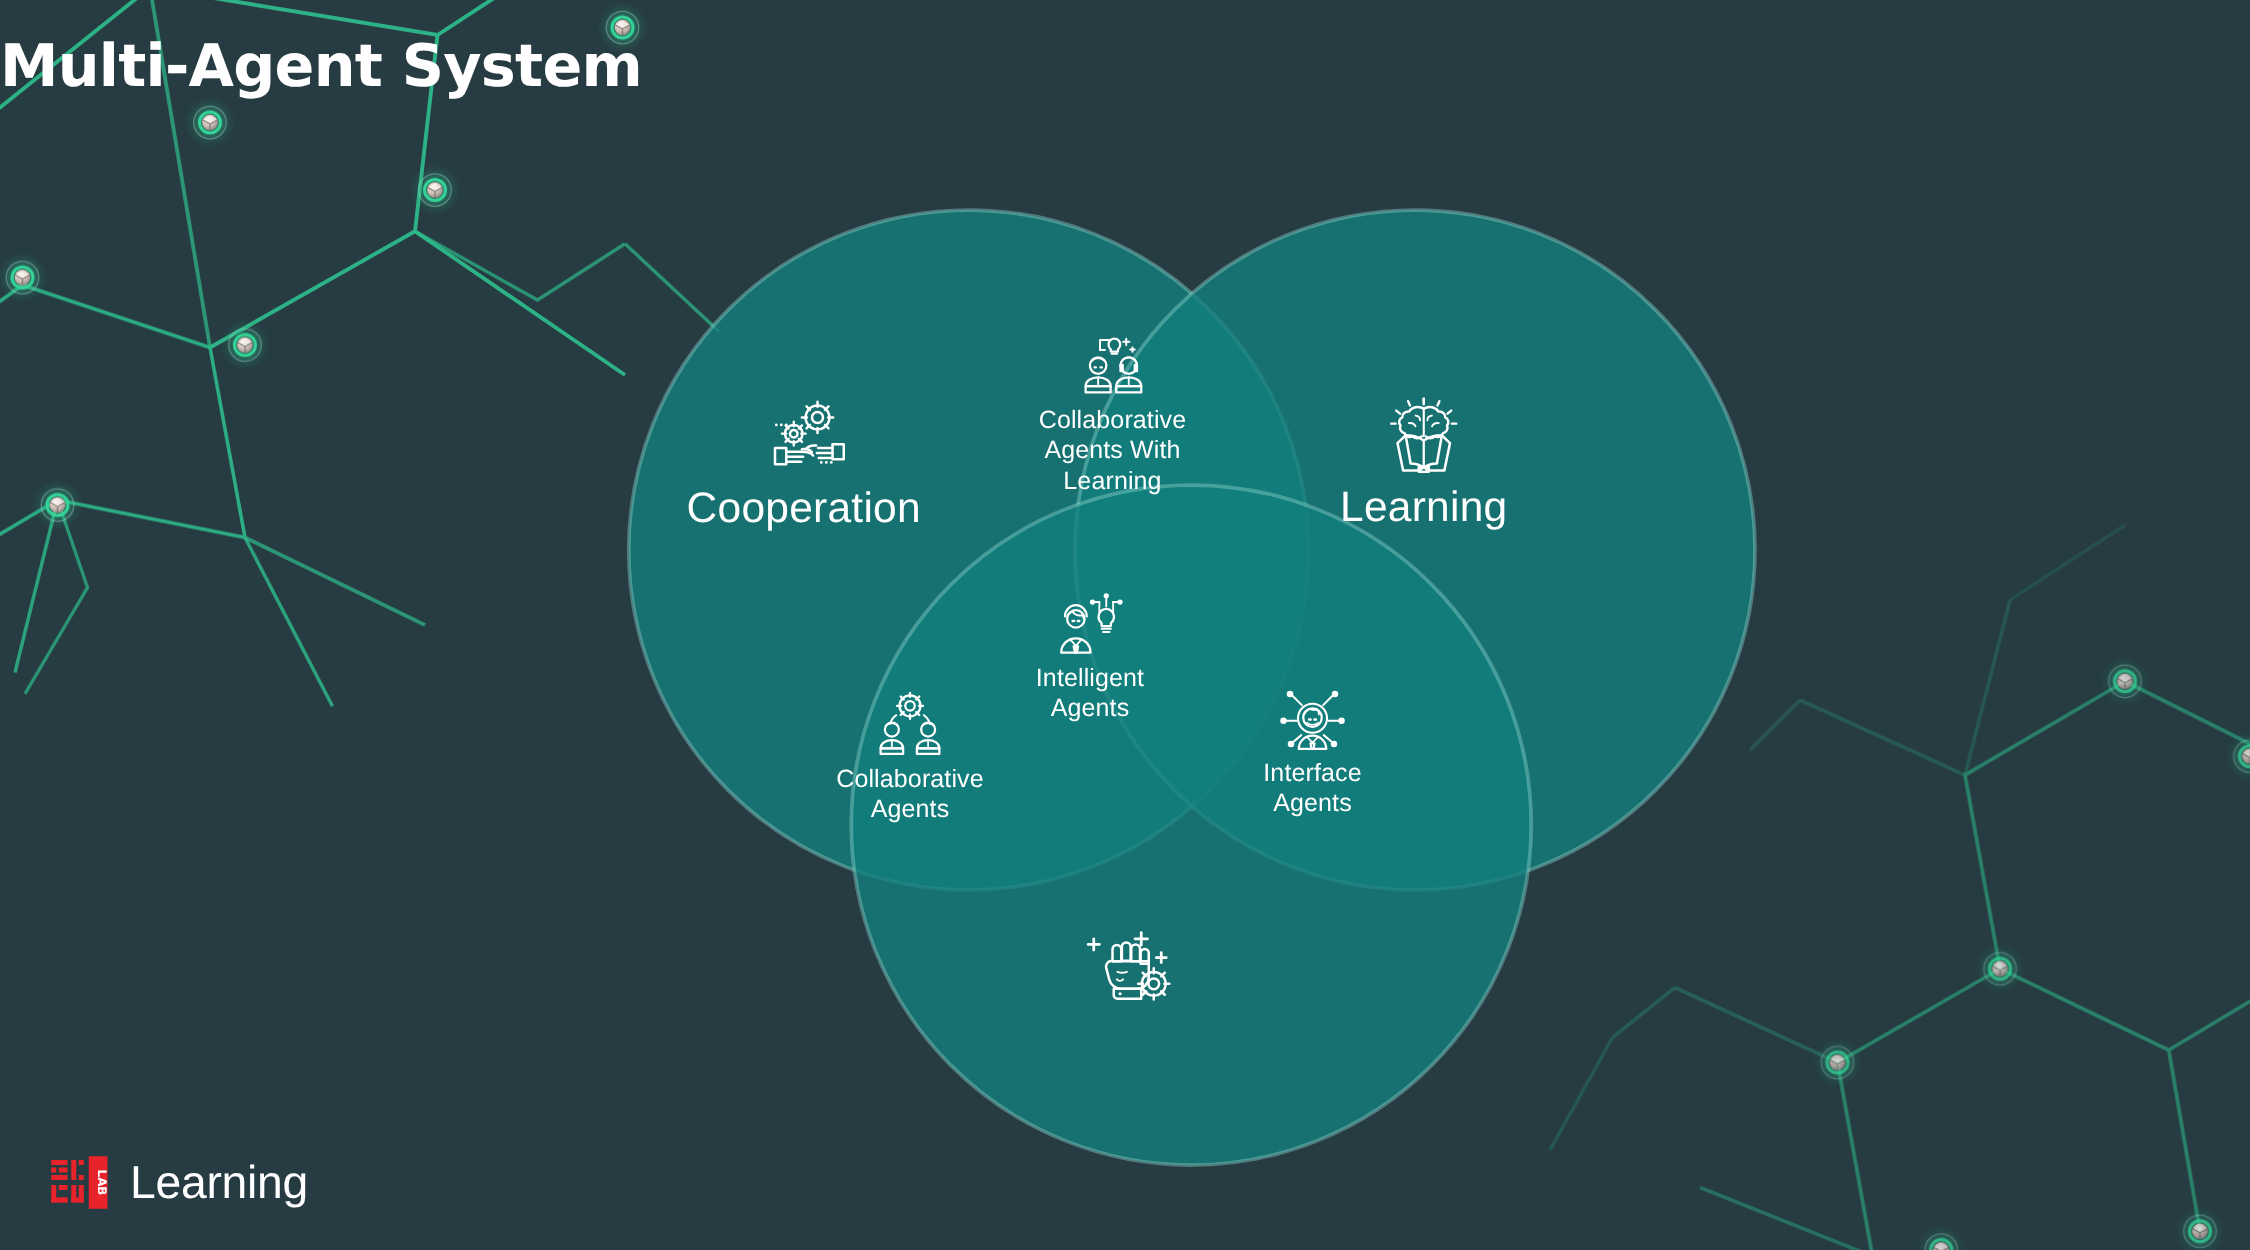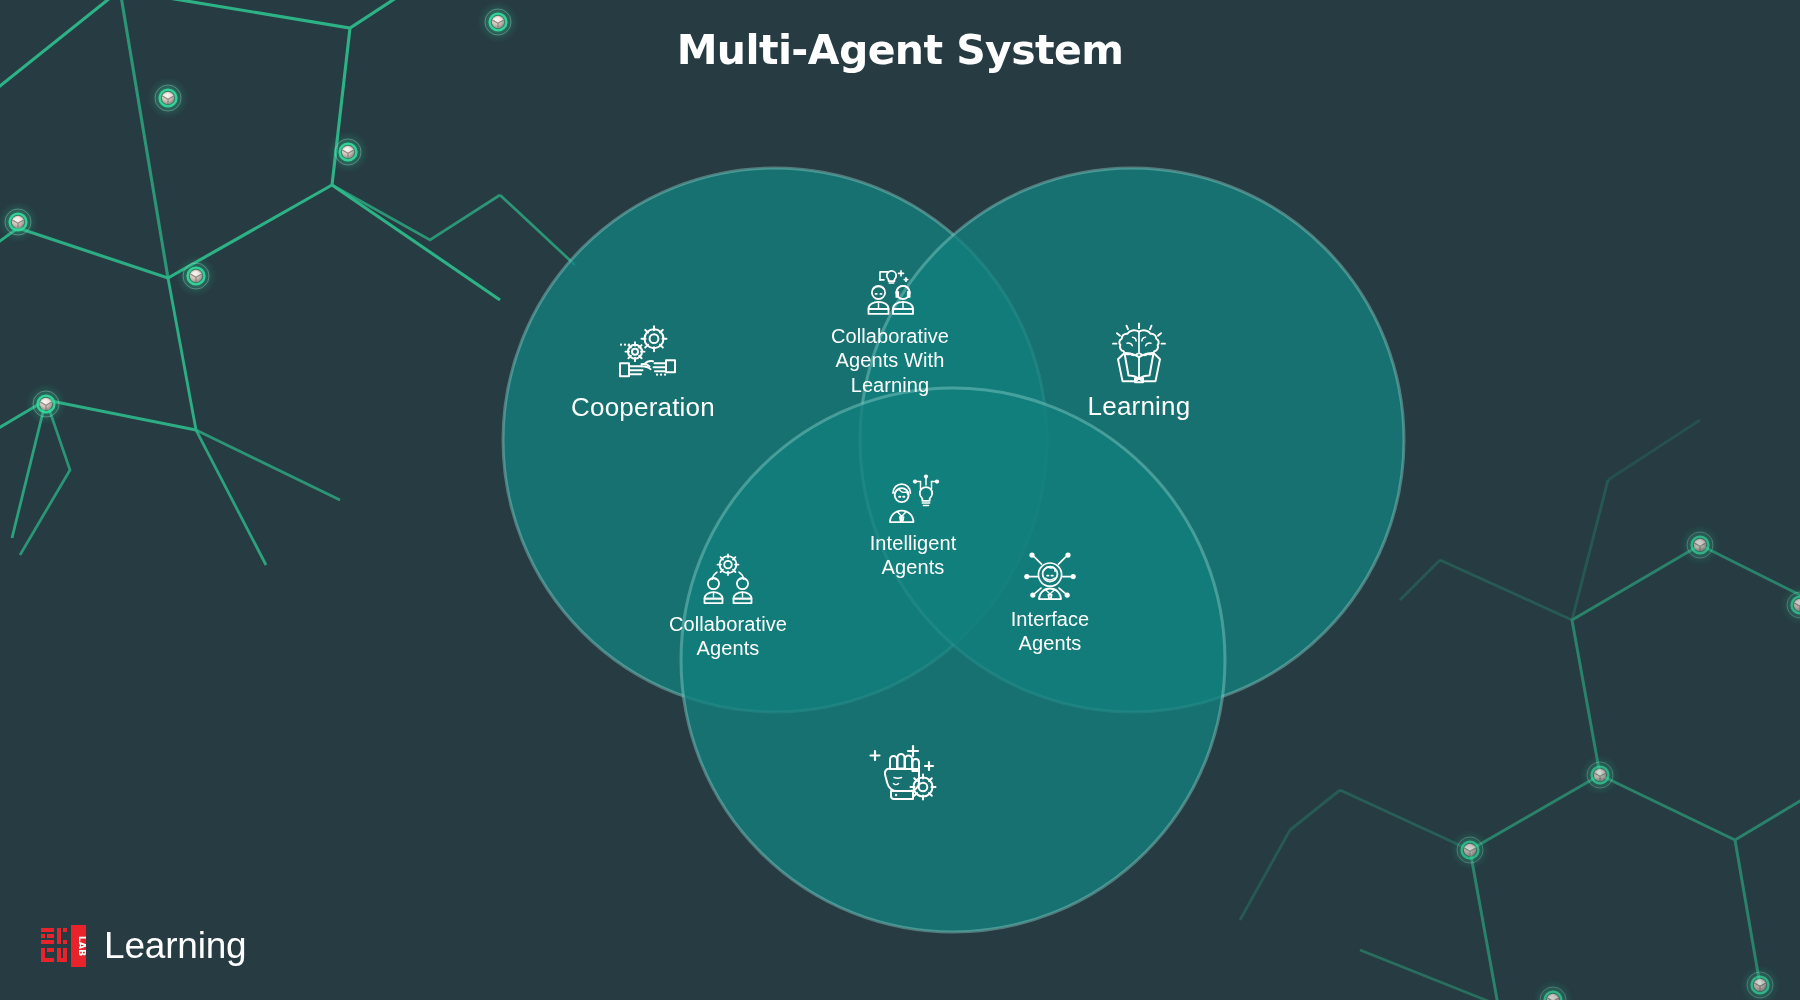--- a/index.html
+++ b/index.html
@@ -20,23 +20,23 @@
     position:absolute; inset:0;
     width:1800px; height:1000px;
     pointer-events:none;
   }
 
   
   #title {
     position:absolute;
     left:0; right:0;
     top:26px;
-    text-align:center;
+    text-align:left;
     color:#ffffff;
-    font-size:41px;
+    font-size:47px;
     font-weight:bold;
     letter-spacing:-0.6px;
     font-family:"DejaVu Sans", sans-serif;
     z-index:40;
   }
 
   
   #venn {
     position:absolute;
     left:0; top:0;
@@ -58,21 +58,21 @@
     margin:0 auto 6px auto;
     line-height:0;
   }
   .node .cap {
     display:block;
     white-space:pre-line;
     font-family:"Liberation Sans", sans-serif;
   }
 
   .node.primary .cap {
-    font-size:26px;
+    font-size:34px;
     letter-spacing:0.2px;
     line-height:1.18;
   }
   .node.secondary .cap {
     font-size:20px;
     letter-spacing:0.1px;
     line-height:1.22;
   }
 
   
@@ -334,21 +334,21 @@
       <path d="M33 42.5c0-4.2 4.5-7 10-7s10 2.8 10 7z"></path>
       <path d="M33 42.5h20v5H33z"></path>
       <path d="M43 35.5v5.5" stroke-width="1.5"></path>
     </svg>
   </span>
   <span class="cap">Collaborative
 Agents  With
 Learning</span>
 </div>
 
-<div class="node secondary" style="left:913px; top:525px; width:180px;">
+<div class="node secondary" style="left:872px; top:525px; width:180px;">
   <span class="ico">
     <svg width="58" height="54" viewBox="0 0 58 54" fill="none" stroke="#ffffff" stroke-width="1.8" stroke-linecap="round" stroke-linejoin="round">
 
       <path d="M42 16.5c3.4 0 6.2 2.8 6.2 6.2 0 2.2-1.2 4-2.5 5.1v2.4h-7.4v-2.4c-1.3-1.1-2.5-2.9-2.5-5.1 0-3.4 2.8-6.2 6.2-6.2z"></path>
       <path d="M38.3 32.4h7.4 M39.4 35h5.2" stroke-width="1.5"></path>
 
       <g stroke-width="1.5">
         <path d="M36.5 18.5V11 M42 14.5V7 M47.5 18.5V11"></path>
         <path d="M36.5 11h-4.5 M47.5 11h4.5"></path>
       </g>

